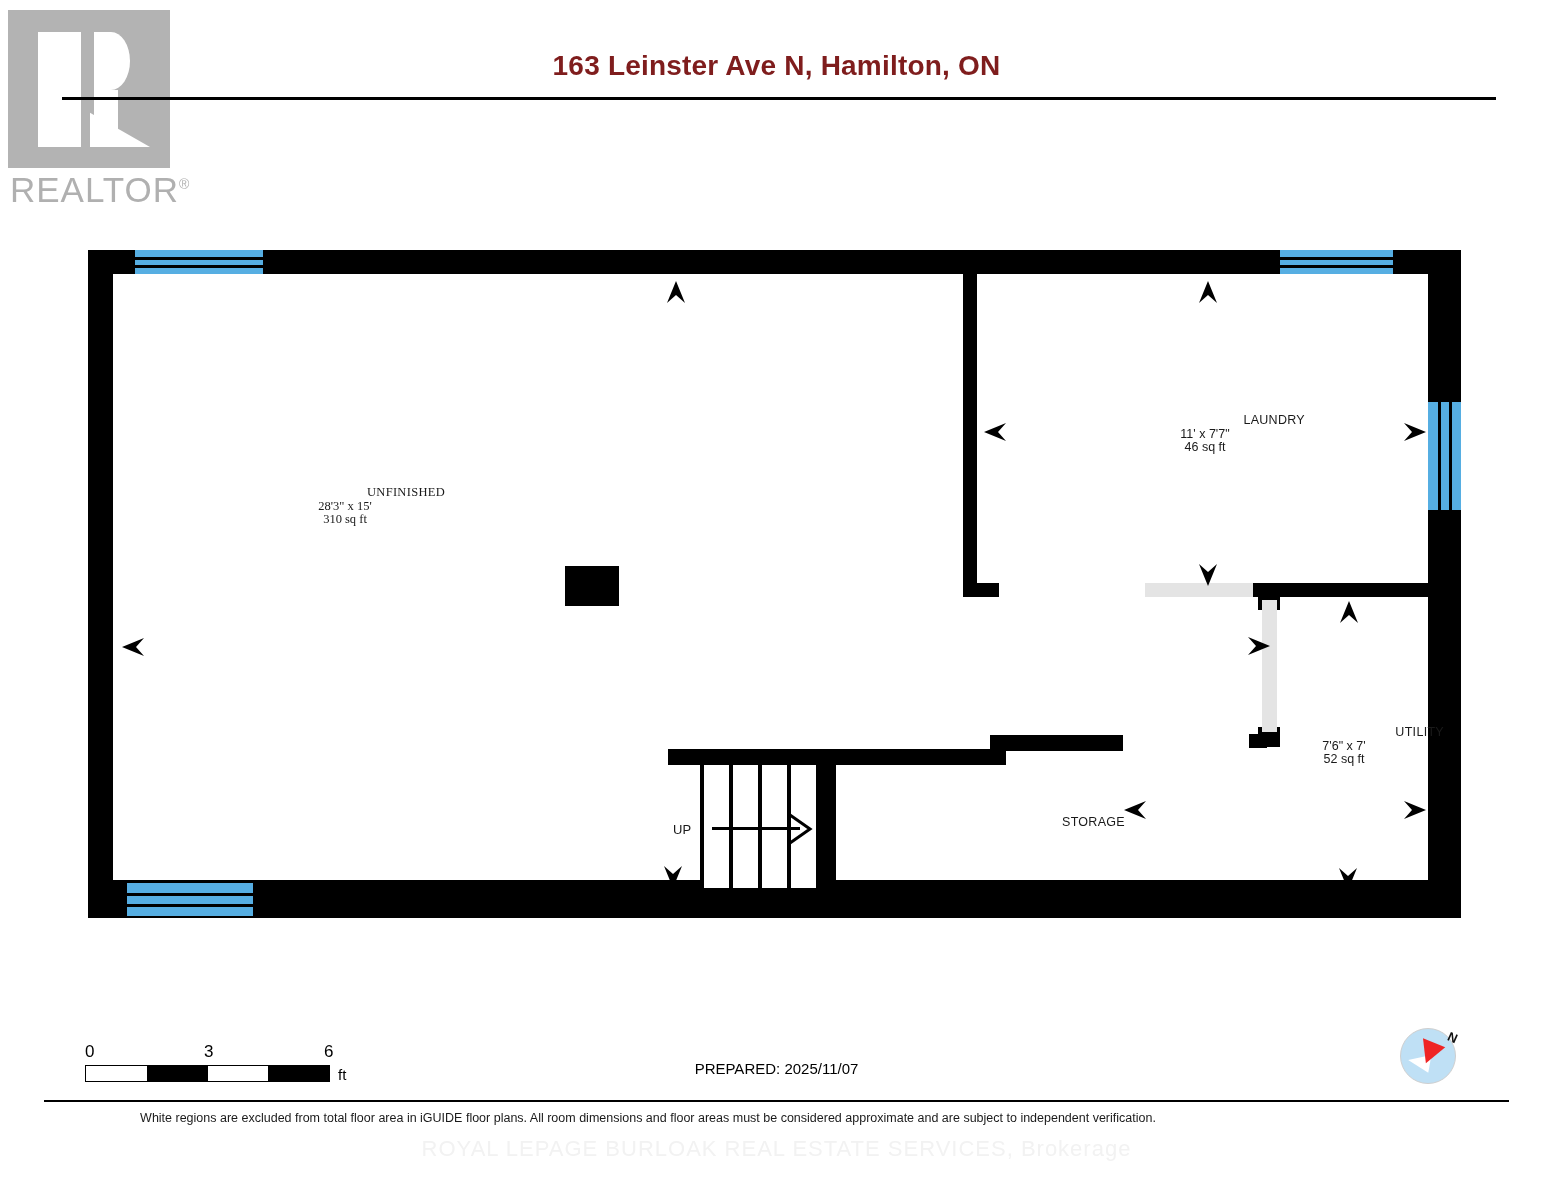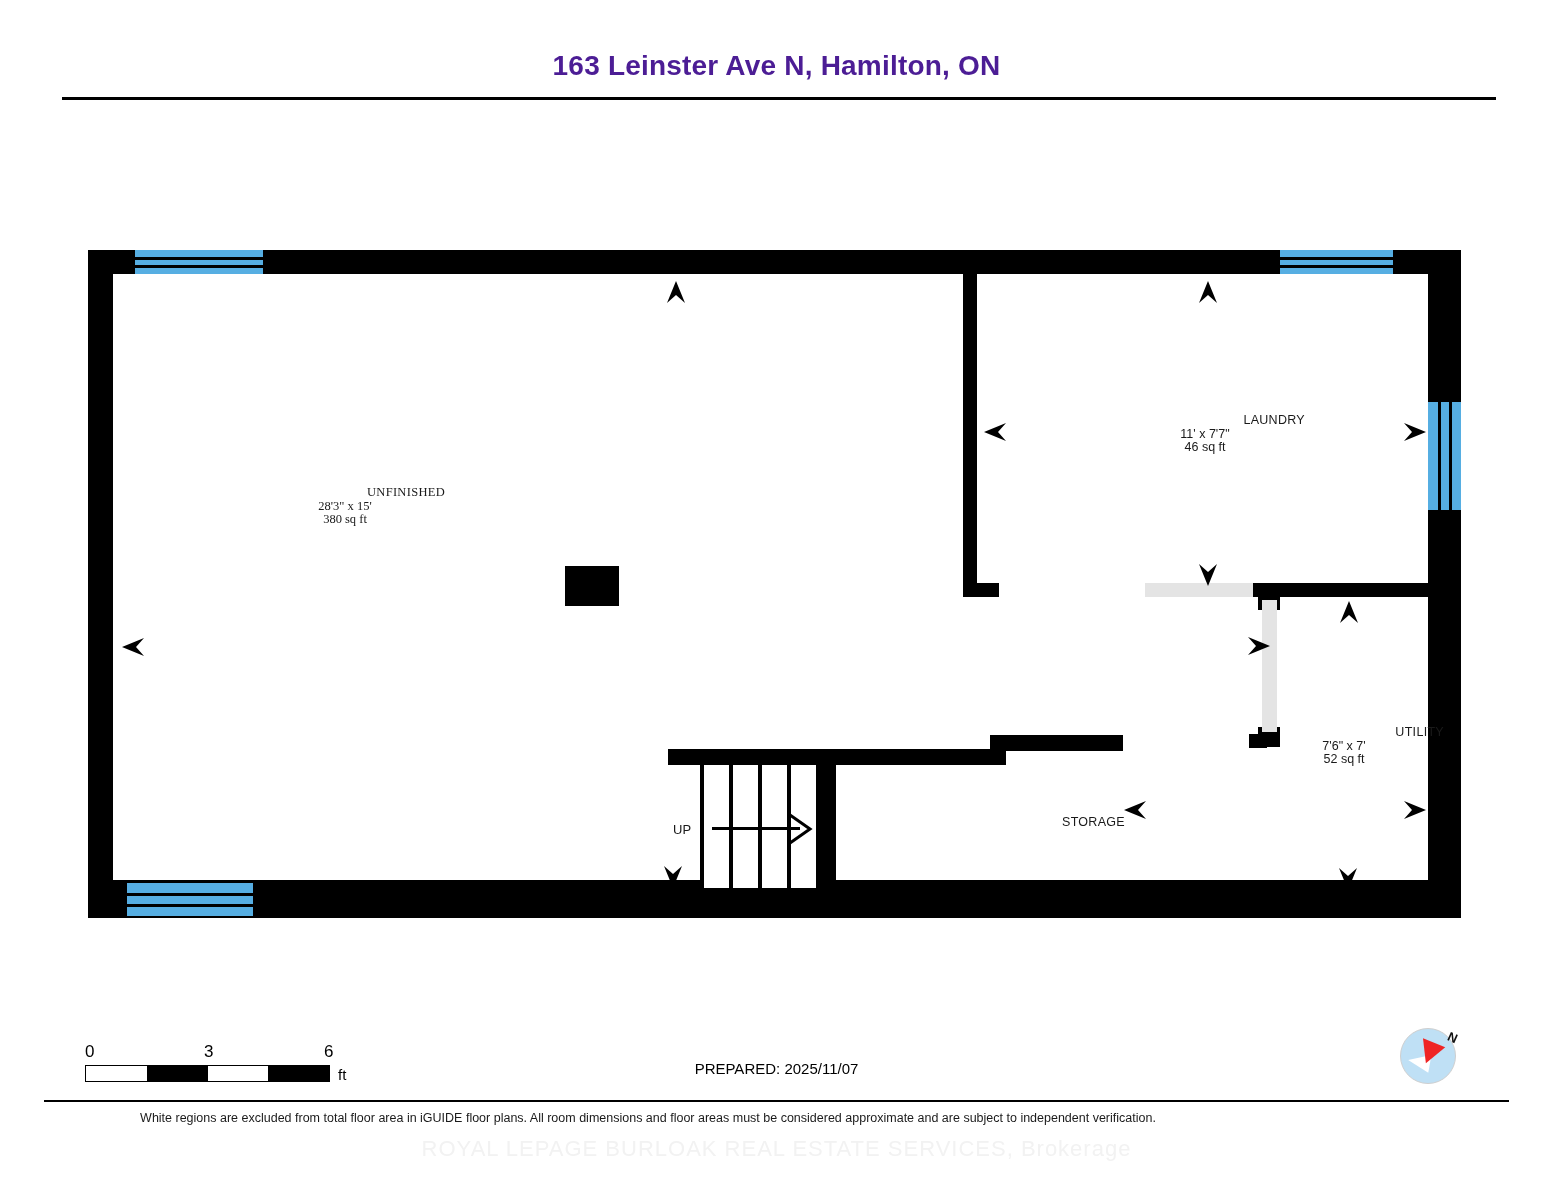--- a/index.html
+++ b/index.html
@@ -73,21 +73,21 @@
   #realtor-word sup { font-size: 14px; vertical-align: super; }
 
   
   #plan-title {
     position: absolute;
     left: 0; top: 50px;
     width: 1553px;
     text-align: center;
     font-size: 28px;
     font-weight: bold;
-    color: #4c1d95;
+    color: #7f1d1d;
     letter-spacing: 0.2px;
   }
   #title-rule {
     position: absolute;
     left: 62px; top: 97px;
     width: 1434px; height: 3px;
     background: #000;
   }
   #area-block {
     position: absolute;
@@ -194,20 +194,32 @@
     position: absolute; left: 0; top: 1136px; width: 1553px;
     text-align: center; font-size: 22px; color: #f2f2f2;
     letter-spacing: 1px; white-space: nowrap;
   }
 </style>
 </head>
 <body>
 
 <div id="page">
 
+  <div id="realtor-logo">
+    <div id="realtor-mark">
+      <div class="stem"></div>
+      <div class="bowl-cut"></div>
+      <div class="gap"></div>
+      <div class="rightbar"></div>
+      <div class="leg"></div>
+    </div>
+    <div id="realtor-word">
+      <span>REALTOR</span><sup>®</sup>
+    </div>
+  </div>
 
   <div id="plan-title">163 Leinster Ave N, Hamilton, ON</div>
   <div id="title-rule"></div>
 
 
   <div id="plan">
 
     <div class="wall" style="left:88px; top:250px; width:1346px; height:24px;"></div>
 
     <div class="wall" style="left:88px; top:250px; width:25px; height:668px;"></div>
@@ -312,21 +324,21 @@
     <svg class="arrow" style="left:1338px; top:868px;" width="20" height="22" viewBox="0 0 20 22">
       <path d="M10 22 L1 0 L10 8 L19 0 Z" fill="#000"></path>
     </svg>
     <svg class="arrow" style="left:663px; top:866px;" width="20" height="22" viewBox="0 0 20 22">
       <path d="M10 22 L1 0 L10 8 L19 0 Z" fill="#000"></path>
     </svg>
 
     <div class="room-label" style="left:245px; top:486px; width:200px;font-family:Liberation Serif, serif;">
       <div class="nm">UNFINISHED</div>
       <div>28'3" x 15'</div>
-      <div>380 sq ft</div>
+      <div>310 sq ft</div>
     </div>
 
     <div class="room-label" style="left:1105px; top:414px; width:200px;">
       <div class="nm">LAUNDRY</div>
       <div>11' x 7'7"</div>
       <div>46 sq ft</div>
     </div>
 
     <div class="room-label" style="left:1244px; top:726px; width:200px;">
       <div class="nm">UTILITY</div>

